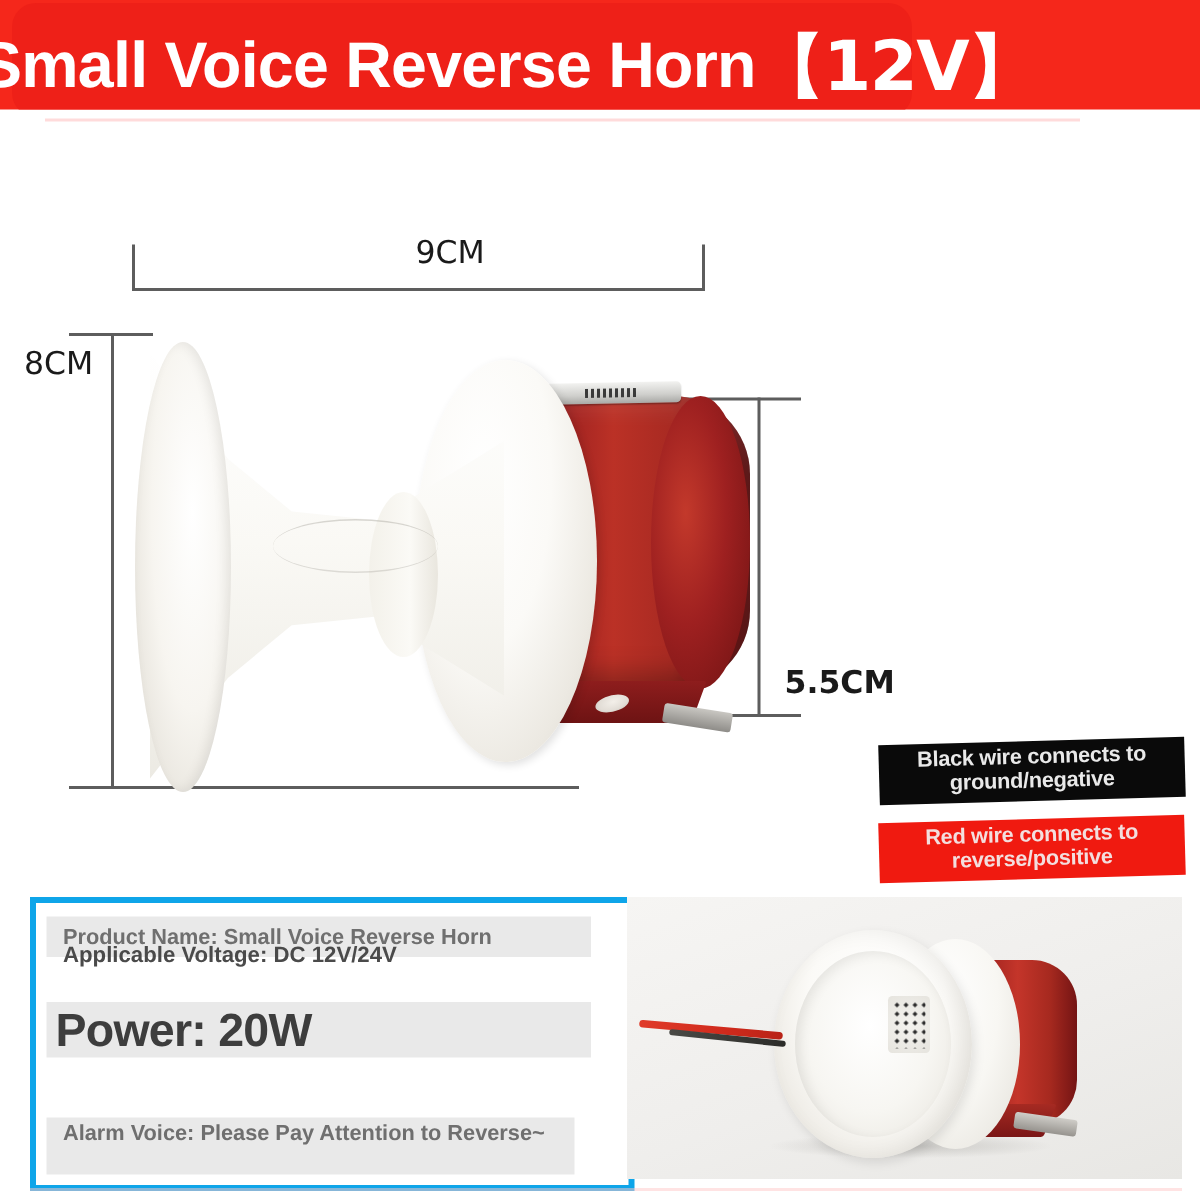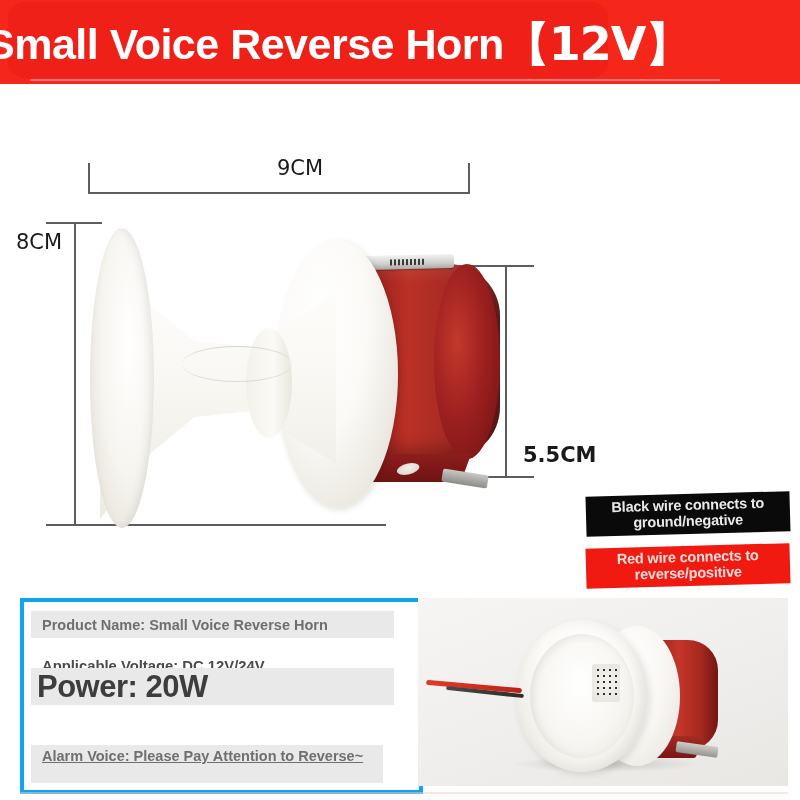--- a/index.html
+++ b/index.html
@@ -5,21 +5,21 @@
   html,body{margin:0;padding:0;}
   body{
     width:800px;height:800px;position:relative;overflow:hidden;
     background:#ffffff;
     font-family:"Liberation Sans","DejaVu Sans",sans-serif;
   }
   .stage{position:absolute;inset:0;background:#fff;}
 
   
   .banner{
-    position:absolute;left:0;top:0;width:800px;height:84px;
+    position:absolute;left:0;top:0;width:800px;height:73px;
     background:#f5271b;overflow:hidden;
   }
   .banner-inner{
     position:absolute;left:8px;top:2px;width:600px;height:76px;
     background:#ee2018;border-radius:16px;
   }
   .banner-text{
     position:absolute;left:-14px;top:14px;width:820px;height:60px;
     display:flex;align-items:center;white-space:nowrap;
   }
@@ -144,25 +144,25 @@
   .spec-panel{
     position:absolute;left:20px;top:598px;width:395px;height:188px;
     background:#ffffff;border:4px solid #0ea5e9;
   }
   .spec-row{
     position:absolute;left:7px;display:flex;align-items:center;
     color:#6f6f6f;font-weight:bold;white-space:nowrap;
   }
   .spec-row.striped{background:#e9e9e9;}
   .r1{top:9px;width:352px;height:27px;font-size:14.5px;padding-left:11px;}
-  .r2{top:50px;width:352px;height:27px;font-size:14.8px;padding-left:11px;color:#4a4a4a;}
+  .r2{top:21px;width:352px;height:27px;font-size:14.8px;padding-left:11px;color:#4a4a4a;}
   .r3{top:66px;width:352px;height:37px;font-size:31px;padding-left:11px;color:#3d3d3d;letter-spacing:-.5px;}
   .r4{top:104px;width:352px;height:37px;font-size:31px;padding-left:11px;color:#3d3d3d;letter-spacing:-.5px;}
   .r5{top:143px;width:352px;height:38px;font-size:14.5px;padding-left:11px;
-      display:block;line-height:1.3;padding-top:2px;box-sizing:border-box;text-decoration:underline;}
+      display:block;line-height:1.3;padding-top:2px;box-sizing:border-box;}
   .r3 .big,.r4 .big{position:relative;left:-5px;}
 
   
   .photo{
     position:absolute;left:418px;top:598px;width:370px;height:188px;
     background:linear-gradient(160deg,#f6f5f3 0%,#efeeec 55%,#e8e7e4 100%);
     overflow:hidden;
   }
   .ph-body{
     position:absolute;left:228px;top:42px;width:72px;height:110px;

